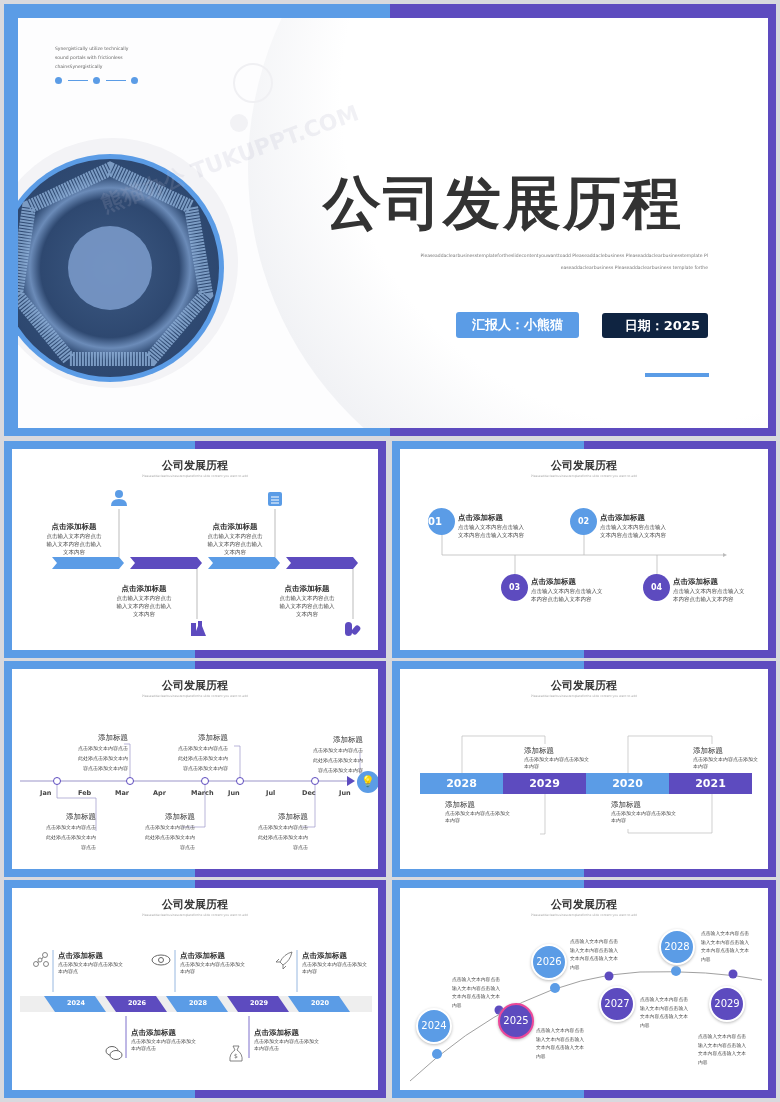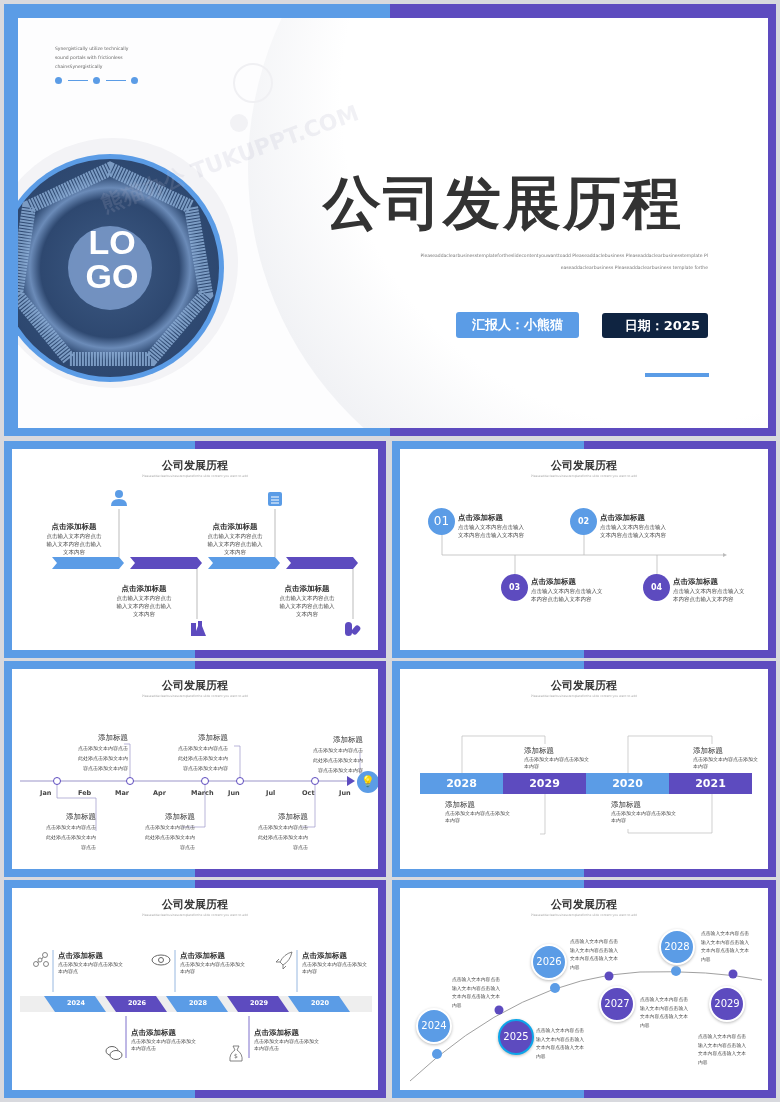--- a/index.html
+++ b/index.html
@@ -44,24 +44,20 @@
       <span class="abs" style="left:76px;top:1px;width:7px;height:7px;border-radius:50%;background:#5b9ce6"></span>
     </div>
 
     <div class="abs" style="left:-30px;top:120px;width:250px;height:250px;border-radius:50%;background:#f3f3f6"></div>
     <div class="abs" style="left:-22px;top:136px;width:228px;height:228px;border-radius:50%;background:#5b9ce6;padding:5px">
       <div style="width:100%;height:100%;border-radius:50%;background:radial-gradient(circle,#3d5a84 0%,#2e4870 45%,#6b8bb8 52%,#2f4a72 60%,#29416a 100%);position:relative;overflow:hidden">
         <svg width="218" height="218" style="position:absolute;left:0;top:0">
           <polygon points="109,10 190,48 205,135 150,200 68,200 15,135 28,48" fill="none" stroke="#8fb0d8" stroke-width="14" stroke-dasharray="2 1" opacity="0.8"></polygon>
           <circle cx="109" cy="109" r="42" fill="#7d9ccc" opacity="0.85"></circle>
         </svg>
-        <div class="abs" style="left:79px;top:66px;font-size:34px;font-weight:bold;color:#fff;line-height:34px;text-align:center;width:64px;font-family:'Liberation Sans',sans-serif">
-          <div>LO</div>
-          <div>GO</div>
-        </div>
       </div>
     </div>
 
     <div class="abs" style="left:305px;top:150px;font-size:58px;font-weight:bold;color:#333;letter-spacing:2px;line-height:70px">公司发展历程</div>
     <div class="abs" style="left:300px;top:232px;width:390px;text-align:right;font-size:4.5px;color:#777;line-height:12px">
       <div>Pleaseaddaclearbusinesstemplatefortheslidecontentyouwanttoadd Pleaseaddaclebusiness Pleaseaddaclearbusinesstemplate Pl</div>
         <div>easeaddaclearbusiness Pleaseaddaclearbusiness template forthe</div>
     </div>
     <div class="abs" style="left:438px;top:294px;width:123px;height:26px;background:#5b9ce6;color:#fff;border-radius:3px;font-size:13px;font-weight:bold;text-align:center;line-height:26px">汇报人：小熊猫</div>
     <div class="abs" style="left:584px;top:295px;width:106px;height:25px;background:#0f2441;color:#fff;border-radius:3px;font-size:13px;font-weight:bold;text-align:right;padding-right:8px;line-height:25px">日期：2025</div>
@@ -150,21 +146,21 @@
     <div class="stitle" style="top:9px">公司发展历程</div>
     <div class="ssub" style="top:25px">Pleaseaddaclearbusinesstemplateforthe slide content you want to add</div>
     <svg class="abs" style="left:0;top:0" width="368" height="201">
       <line x1="42" y1="106" x2="323" y2="106" stroke="#bbb" stroke-width="0.8"></line>
       <polygon points="323,104 327,106 323,108" fill="#bbb"></polygon>
       <line x1="42" y1="80" x2="42" y2="106" stroke="#bbb" stroke-width="0.8"></line>
       <line x1="184" y1="80" x2="184" y2="106" stroke="#bbb" stroke-width="0.8"></line>
       <line x1="115" y1="106" x2="115" y2="125" stroke="#bbb" stroke-width="0.8"></line>
       <line x1="257" y1="106" x2="257" y2="125" stroke="#bbb" stroke-width="0.8"></line>
     </svg>
-    <div class="abs" style="left:28px;top:59px;width:27px;height:27px;border-radius:50%;background:#5b9ce6;color:#fff;font-size:12px;font-weight:normal;text-align:center;line-height:27px">01</div>
+    <div class="abs" style="left:28px;top:59px;width:27px;height:27px;border-radius:50%;background:#5b9ce6;color:#fff;font-size:10px;font-weight:bold;text-align:left;line-height:27px">01</div>
     <div class="abs" style="left:170px;top:59px;width:27px;height:27px;border-radius:50%;background:#5b9ce6;color:#fff;font-size:8px;font-weight:bold;text-align:center;line-height:27px">02</div>
     <div class="abs" style="left:101px;top:125px;width:27px;height:27px;border-radius:50%;background:#5d4bbf;color:#fff;font-size:8px;font-weight:bold;text-align:center;line-height:27px">03</div>
     <div class="abs" style="left:243px;top:125px;width:27px;height:27px;border-radius:50%;background:#5d4bbf;color:#fff;font-size:8px;font-weight:bold;text-align:center;line-height:27px">04</div>
     <div class="abs" style="left:58px;top:64px">
         <div class="t">点击添加标题</div>
         <div class="d">
           <div>点击输入文本内容点击输入</div>
           <div>文本内容点击输入文本内容</div>
         </div>
       </div>
@@ -221,21 +217,21 @@
     </svg>
     <div class="abs" style="left:345px;top:102px;width:22px;height:22px;border-radius:50%;background:#5b9ce6;color:#fff;font-size:11px;text-align:center;line-height:22px">💡</div>
     <div class="abs" style="left:0;top:120px;width:366px;font-size:6.5px;font-weight:bold;color:#444">
       <span class="abs" style="left:28px">Jan</span>
         <span class="abs" style="left:66px">Feb</span>
         <span class="abs" style="left:103px">Mar</span>
         <span class="abs" style="left:141px">Apr</span>
         <span class="abs" style="left:179px">March</span>
         <span class="abs" style="left:216px">Jun</span>
         <span class="abs" style="left:254px">Jul</span>
-        <span class="abs" style="left:290px">Oct</span>
+        <span class="abs" style="left:290px">Dec</span>
         <span class="abs" style="left:327px">Jun</span>
     </div>
     <div class="abs" style="left:50px;top:64px;width:66px;text-align:right">
         <div class="t" style="font-weight:normal">添加标题</div>
         <div class="d" style="font-size:5px;line-height:10px">
           <div>点击添加文本内容点击</div>
           <div>此处添点击添加文本内</div>
           <div>容点击添加文本内容</div>
         </div>
       </div>
@@ -441,21 +437,21 @@
     <svg class="abs" style="left:0;top:0" width="368" height="202">
       <path d="M10 193 Q120 90 240 84 Q310 82 362 92" fill="none" stroke="#888" stroke-width="0.8"></path>
       <circle cx="37" cy="166" r="5" fill="#5b9ce6"></circle>
         <circle cx="99" cy="122" r="4.5" fill="#5d4bbf"></circle>
       <circle cx="155" cy="100" r="5" fill="#5b9ce6"></circle>
         <circle cx="209" cy="88" r="4.5" fill="#5d4bbf"></circle>
       <circle cx="276" cy="83" r="5" fill="#5b9ce6"></circle>
         <circle cx="333" cy="86" r="4.5" fill="#5d4bbf"></circle>
     </svg>
     <div class="abs" style="left:16px;top:120px;width:36px;height:36px;border-radius:50%;background:#5b9ce6;border:2px solid #fff;box-shadow:0 1px 3px #bbb;color:#fff;font-size:10px;text-align:center;line-height:32px">2024</div>
-    <div class="abs" style="left:98px;top:131px;width:36px;height:36px;border-radius:50%;background:#5d4bbf;border:2px solid #0ea5e9;box-shadow:0 1px 3px #bbb;color:#fff;font-size:10px;text-align:center;line-height:32px">2025</div>
+    <div class="abs" style="left:98px;top:115px;width:36px;height:36px;border-radius:50%;background:#5d4bbf;border:2px solid #ec4899;box-shadow:0 1px 3px #bbb;color:#fff;font-size:10px;text-align:center;line-height:32px">2025</div>
     <div class="abs" style="left:131px;top:56px;width:36px;height:36px;border-radius:50%;background:#5b9ce6;border:2px solid #fff;box-shadow:0 1px 3px #bbb;color:#fff;font-size:10px;text-align:center;line-height:32px">2026</div>
     <div class="abs" style="left:199px;top:98px;width:36px;height:36px;border-radius:50%;background:#5d4bbf;border:2px solid #fff;box-shadow:0 1px 3px #bbb;color:#fff;font-size:10px;text-align:center;line-height:32px">2027</div>
     <div class="abs" style="left:259px;top:41px;width:36px;height:36px;border-radius:50%;background:#5b9ce6;border:2px solid #fff;box-shadow:0 1px 3px #bbb;color:#fff;font-size:10px;text-align:center;line-height:32px">2028</div>
     <div class="abs" style="left:309px;top:98px;width:36px;height:36px;border-radius:50%;background:#5d4bbf;border:2px solid #fff;box-shadow:0 1px 3px #bbb;color:#fff;font-size:10px;text-align:center;line-height:32px">2029</div>
     <div class="abs d" style="left:52px;top:88px;font-size:4.8px;line-height:8.5px">
         <div>点击输入文本内容点击</div>
         <div>输入文本内容点击输入</div>
         <div>文本内容点击输入文本</div>
         <div>内容</div>
       </div>

